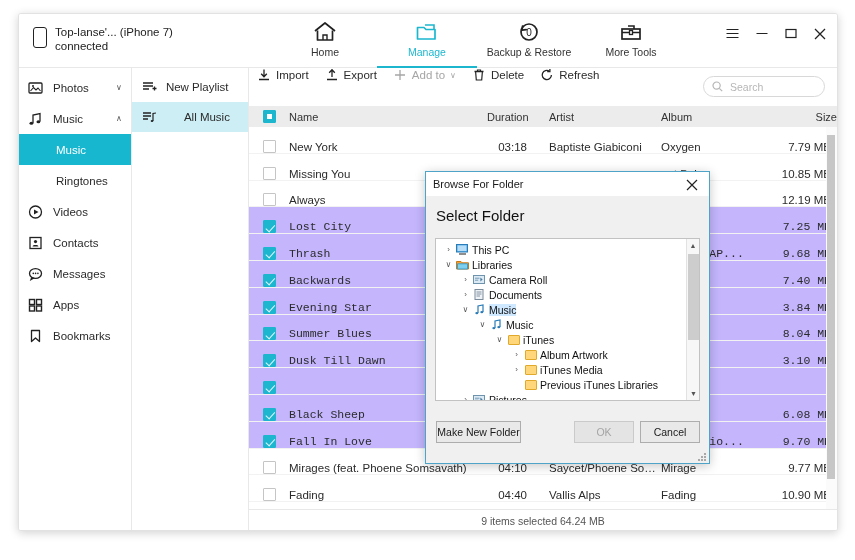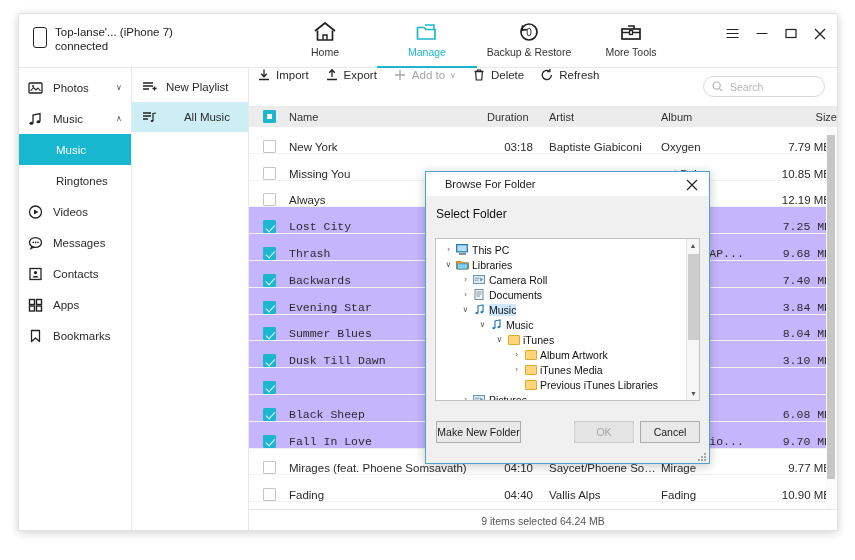--- a/index.html
+++ b/index.html
@@ -96,21 +96,21 @@
     font-size: 11px; color: #333; padding-left: 14px;
   }
   .row {
     height: 26.8px; display: flex; align-items: flex-end; font-size: 11.5px;
     color: #2b2b2b; padding-left: 14px; border-bottom: 1px solid #f2f2f2;
     background: #fff;
   }
   .row.sel { background: #c4b5fd; font-family: Liberation Mono, monospace; }
   .c-chk { width: 26px; display: flex; align-items: center; }
   .c-name { width: 198px; overflow: hidden; white-space: nowrap; text-overflow: ellipsis; }
-  .c-dur { width: 62px; text-align: right; padding-right: 16px; }
+  .c-dur { width: 62px; text-align: right; padding-right: 22px; }
   .c-artist { width: 112px; overflow: hidden; white-space: nowrap; text-overflow: ellipsis; }
   .c-album { width: 100px; overflow: hidden; white-space: nowrap; text-overflow: ellipsis; }
   .c-size { width: 76px; text-align: right; padding-right: 6px; }
   .thead .c-dur { text-align: left; padding-right: 0; }
   .thead .c-size { text-align: right; padding-right: 0; }
 
   .chk {
     width: 13px; height: 13px; border: 1.2px solid #c5c5c5; border-radius: 1px;
     background: #fff; cursor: pointer;
   }
@@ -136,27 +136,27 @@
   }
 
   
   .dialog {
     position: absolute; left: 406px; top: 157px; width: 285px; height: 293px;
     background: #f0f0f0; border: 1px solid #4ea3c8; box-shadow: 0 2px 10px rgba(0,0,0,0.22);
     z-index: 50;
   }
   .dlg-title {
     height: 25px; background: #fff; display: flex; align-items: center;
-    padding-left: 19px; font-size: 11px; color: #1a1a1a; position: relative;
+    padding-left: 7px; font-size: 11px; color: #1a1a1a; position: relative;
     border-bottom: 1px solid #f0f0f0;
     text-align: right;
   }
   .dlg-close { position: absolute; right: 0; top: 0; width: 34px; height: 25px;
     display: flex; align-items: center; justify-content: center; cursor: pointer; }
-  .dlg-sub { padding: 10px 0 0 10px; font-size: 12px; color: #111; }
+  .dlg-sub { padding: 10px 0 0 10px; font-size: 15px; color: #111; }
   .tree {
     position: absolute; left: 9px; top: 66px; width: 265px; height: 163px;
     background: #fff; border: 1px solid #c2c2c2; overflow: hidden;
   }
   .tnode { height: 15px; display: flex; align-items: center; font-size: 10.5px; color: #111; white-space: nowrap; }
   .tarrow { width: 13px; text-align: center; font-size: 8px; color: #595959; }
   .tarrow.none { color: transparent; }
   .tico { width: 15px; display: flex; align-items: center; justify-content: center; }
   .tlabel2 { margin-left: 2px; }
   .tnode.selected .tlabel2 { background: #cde8ff; }
@@ -300,39 +300,39 @@
               <circle cx="7.5" cy="7" r="6" fill="none" stroke="#222" stroke-width="1.3"></circle>
               <path d="M6 4.5 L10.5 7 L6 9.5 Z" fill="#222"></path>
             </svg>
         </span>
         <span class="slabel">Videos</span>
       </div>
 
       <div class="side-item">
         <span class="sic">
           <svg width="15" height="14" viewBox="0 0 15 14">
+              <rect x="2" y="1.5" width="11" height="11" fill="none" stroke="#222" stroke-width="1.3"></rect>
+              <circle cx="7.5" cy="5.6" r="1.6" fill="#222"></circle>
+              <path d="M4.6 10.5 C4.6 8.6 10.4 8.6 10.4 10.5" fill="#222"></path>
+            </svg>
+        </span>
+        <span class="slabel">Contacts</span>
+      </div>
+
+      <div class="side-item">
+        <span class="sic">
+          <svg width="15" height="14" viewBox="0 0 15 14">
               <ellipse cx="7.5" cy="6.5" rx="6" ry="4.8" fill="none" stroke="#222" stroke-width="1.3"></ellipse>
               <path d="M4 10 L3 12.6 L6.2 10.8" fill="none" stroke="#222" stroke-width="1.3"></path>
               <circle cx="5.3" cy="6.4" r="0.8" fill="#222"></circle>
               <circle cx="7.6" cy="6.4" r="0.8" fill="#222"></circle>
               <circle cx="9.9" cy="6.4" r="0.8" fill="#222"></circle>
             </svg>
         </span>
         <span class="slabel">Messages</span>
-      </div>
-
-      <div class="side-item">
-        <span class="sic">
-          <svg width="15" height="14" viewBox="0 0 15 14">
-              <rect x="2" y="1.5" width="11" height="11" fill="none" stroke="#222" stroke-width="1.3"></rect>
-              <circle cx="7.5" cy="5.6" r="1.6" fill="#222"></circle>
-              <path d="M4.6 10.5 C4.6 8.6 10.4 8.6 10.4 10.5" fill="#222"></path>
-            </svg>
-        </span>
-        <span class="slabel">Contacts</span>
       </div>
 
       <div class="side-item">
         <span class="sic">
           <svg width="15" height="14" viewBox="0 0 15 14">
               <rect x="1.5" y="1.5" width="5" height="5" fill="none" stroke="#222" stroke-width="1.4"></rect>
               <rect x="8.5" y="1.5" width="5" height="5" fill="none" stroke="#222" stroke-width="1.4"></rect>
               <rect x="1.5" y="8" width="5" height="5" fill="none" stroke="#222" stroke-width="1.4"></rect>
               <rect x="8.5" y="8" width="5" height="5" fill="none" stroke="#222" stroke-width="1.4"></rect>
             </svg>

